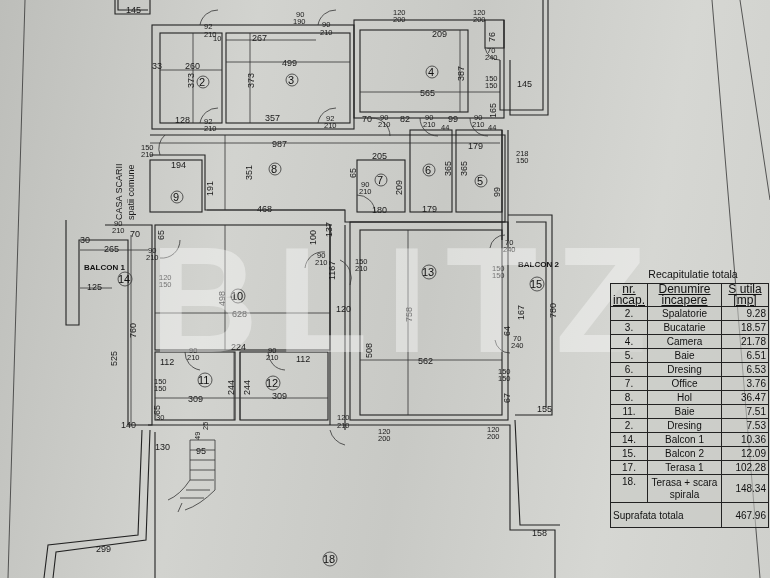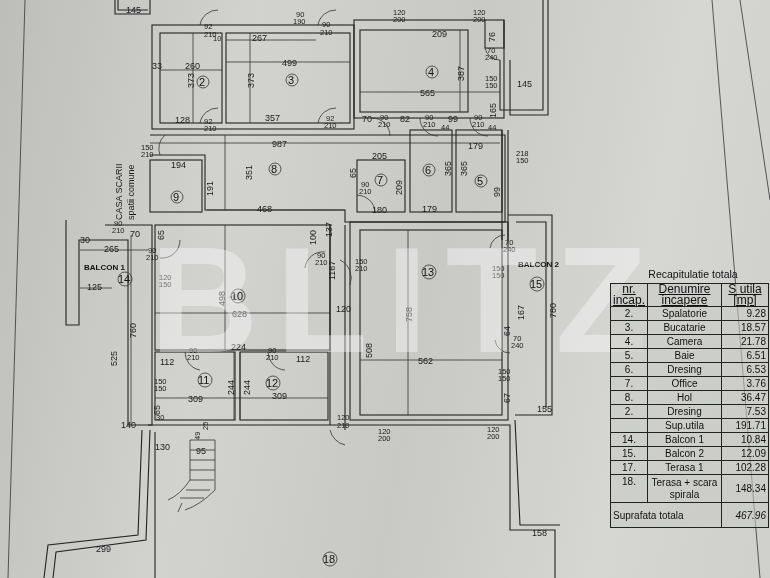--- a/index.html
+++ b/index.html
@@ -15,21 +15,21 @@
   #watermark{position:absolute;left:150px;top:225px;font-family:"Liberation Sans",sans-serif;font-weight:bold;font-size:150px;letter-spacing:18px;color:rgba(255,255,255,0.38);line-height:1;pointer-events:none;}
   #table-wrap{position:absolute;left:562px;top:268px;width:160px;padding-left:48px;}
   #table-title{font-size:10.5px;color:#111;text-align:center;margin:0 0 3px 0;padding-left:6px;}
   table{border-collapse:collapse;width:159px;background:rgba(200,201,197,0.6);}
   td,th{border:1px solid #222;font-size:10px;color:#111;padding:0 2px;height:13px;line-height:13px;font-weight:normal;}
   th{font-size:12px;line-height:11px;text-decoration:underline;}
   td.nr{width:24px;text-align:center;}
   td.name{width:72px;text-align:center;}
   td.val{width:44px;text-align:right;}
   tr.total td{font-weight:normal;height:24px;}
-  tr.total td.val{font-weight:normal;font-style:italic;}
+  tr.total td.val{font-weight:normal;}
 </style>
 </head>
 <body>
 
 <div id="stage">
 
 <svg width="770" height="578" viewBox="0 0 770 578">
 
   <line class="thin" x1="25" y1="0" x2="8" y2="578"></line>
   <line class="thin" x1="712" y1="0" x2="760" y2="578"></line>
@@ -332,33 +332,33 @@
             <td class="nr">7.</td>
             <td class="name">Office</td>
             <td class="val">3.76</td>
           </tr>
       <tr>
             <td class="nr">8.</td>
             <td class="name">Hol</td>
             <td class="val">36.47</td>
           </tr>
       <tr>
+            <td class="nr">11.</td>
+            <td class="name">Baie</td>
+            <td class="val">7.51</td>
+          </tr>
+      <tr>
             <td class="nr">2.</td>
             <td class="name">Dresing</td>
             <td class="val">7.53</td>
           </tr>
       <tr>
-            <td class="nr"></td>
-            <td class="name">Sup.utila</td>
-            <td class="val">191.71</td>
-          </tr>
-      <tr>
             <td class="nr">14.</td>
             <td class="name">Balcon 1</td>
-            <td class="val">10.84</td>
+            <td class="val">10.36</td>
           </tr>
       <tr>
             <td class="nr">15.</td>
             <td class="name">Balcon 2</td>
             <td class="val">12.09</td>
           </tr>
       <tr>
             <td class="nr">17.</td>
             <td class="name">Terasa 1</td>
             <td class="val">102.28</td>

